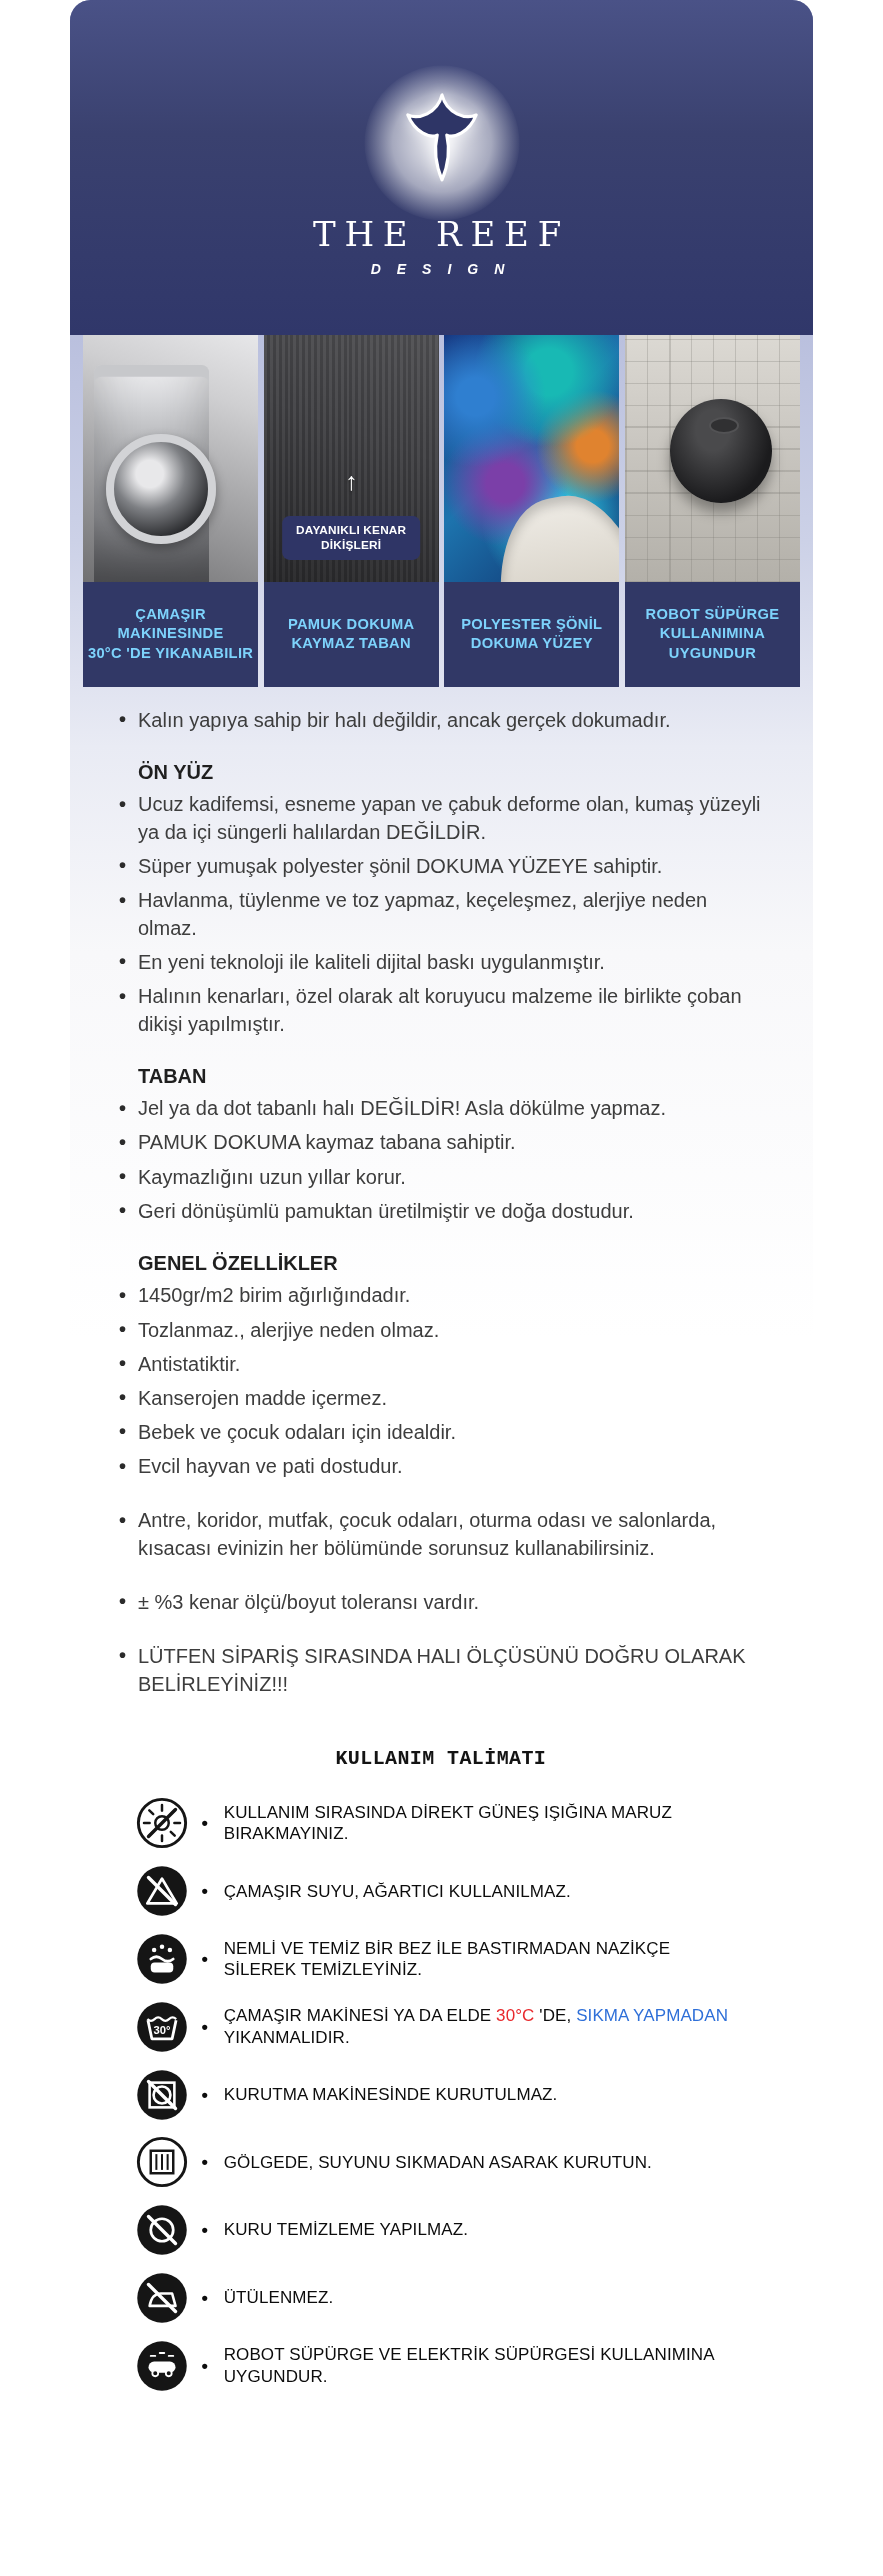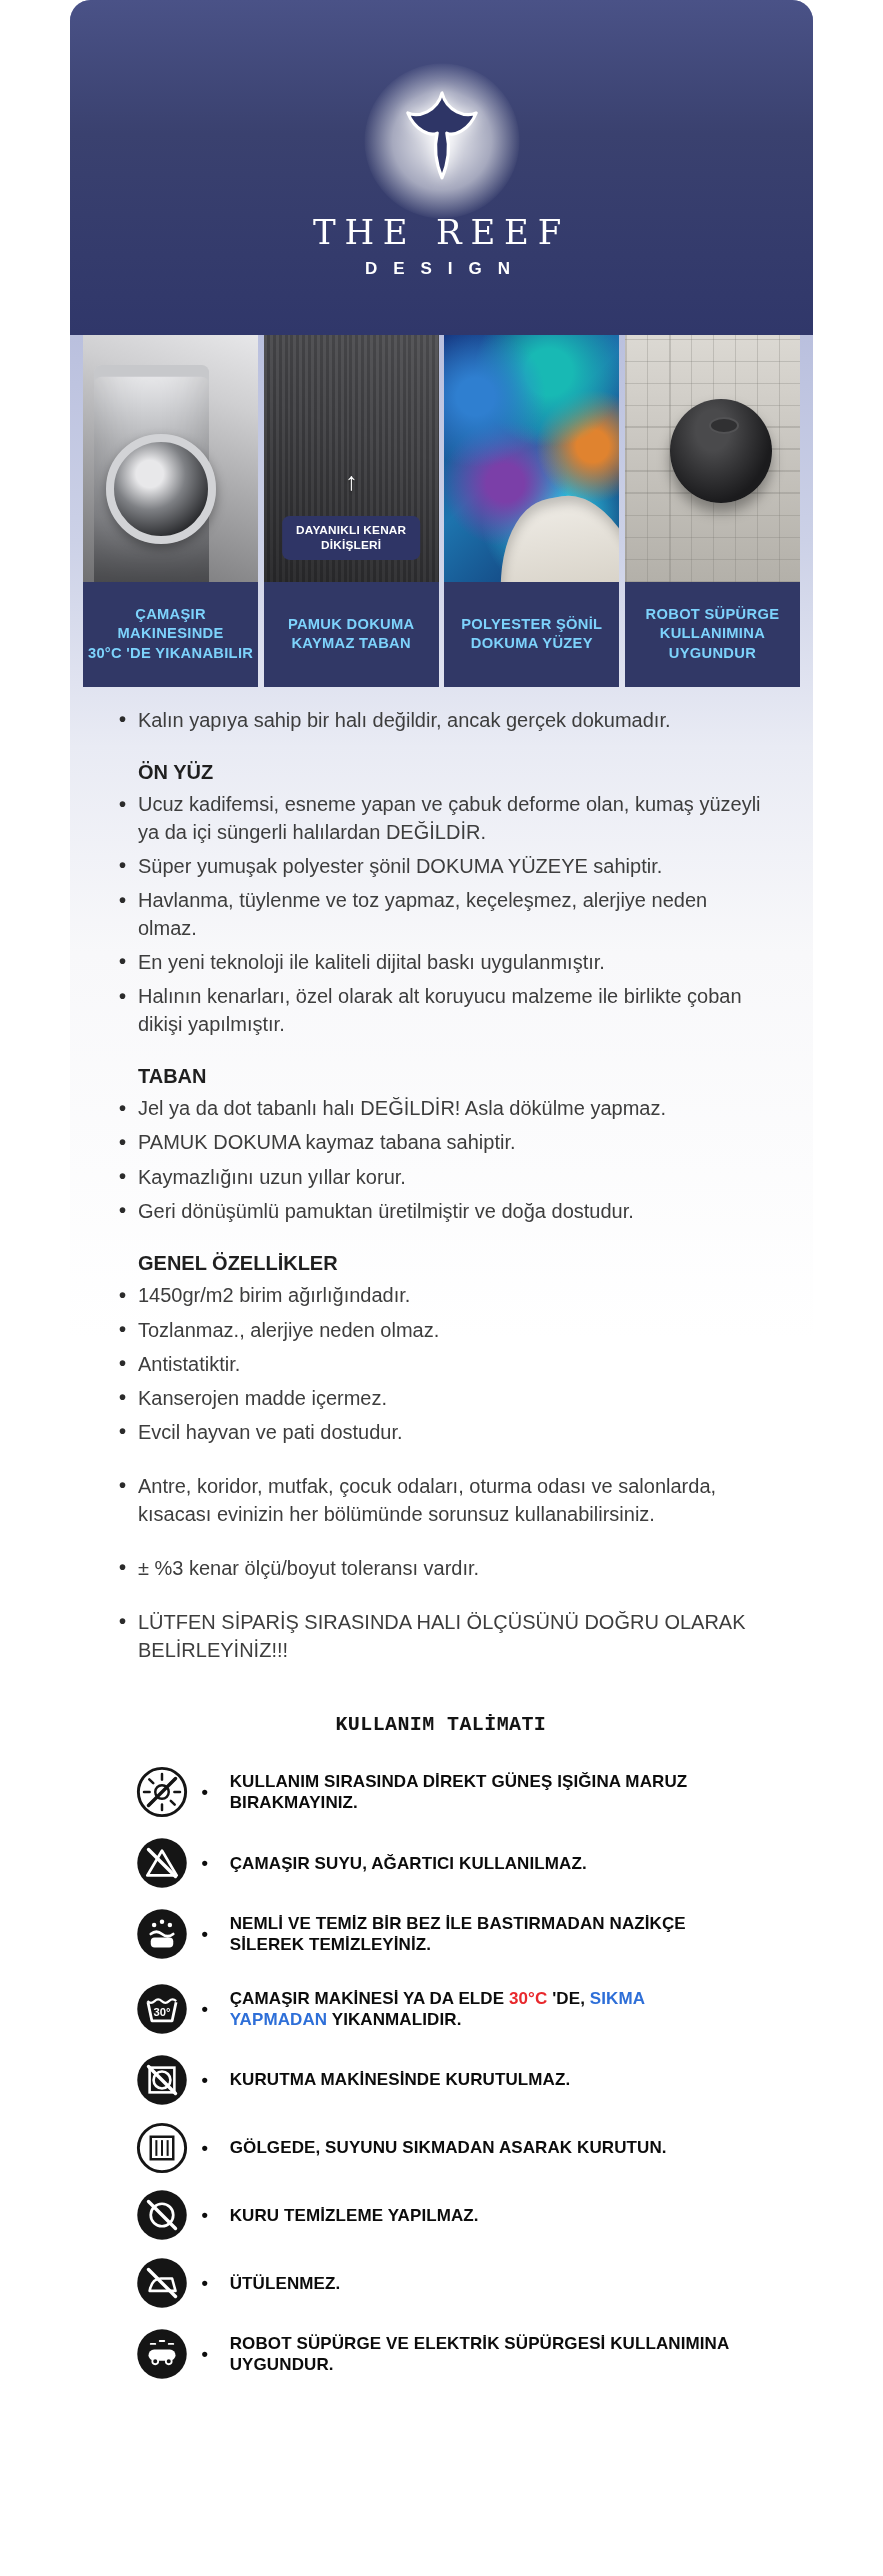--- a/index.html
+++ b/index.html
@@ -13,21 +13,21 @@
   .hero{
     height:335px;display:flex;flex-direction:column;align-items:center;justify-content:center;
     background:linear-gradient(180deg,#4a5287 0%,#3a416f 40%,#30376a 100%);
     position:relative;
   }
   .logo-wrap{position:relative;width:177px;height:155px;display:flex;align-items:center;justify-content:center;}
   .logo-glow{position:absolute;left:50%;top:55%;transform:translate(-50%,-50%);width:155px;height:155px;border-radius:50%;
     background:radial-gradient(circle,rgba(255,255,255,0.95) 0%,rgba(255,255,255,0.55) 45%,rgba(255,255,255,0) 72%);}
   .logo-svg{position:relative;filter:drop-shadow(0 0 7.4px rgba(255,255,255,0.8));}
   .brand1{color:#ffffff;font-family:"DejaVu Serif",serif;font-size:34px;letter-spacing:8.8px;margin-top:1.5px;}
-  .brand2{color:#ffffff;font-size:17px;font-weight:bold;letter-spacing:16px;margin-top:7px;text-indent:8px;}
+  .brand2{color:#ffffff;font-size:14px;font-weight:bold;letter-spacing:16px;margin-top:7px;text-indent:8px;font-style:italic;}
   
   .tiles{display:flex;gap:5.9px;padding:0 13.2px;}
   .tile{flex:1;margin:0;display:flex;flex-direction:column;}
   .photo{height:247px;position:relative;overflow:hidden;background:#888;}
   .caption{background:#313866;color:#7dd3fc;min-height:90px;display:flex;flex-direction:column;
     align-items:center;justify-content:center;text-align:center;font-weight:bold;font-size:14.7px;
     line-height:1.35;letter-spacing:0.3px;padding:7.4px 4.4px;}
   
   .photo-washing-machine{background:linear-gradient(200deg,#e7e7e9 0%,#cfcfd1 25%,#a8a8aa 55%,#707072 100%);}
   .photo-washing-machine::before{content:"";position:absolute;left:6%;top:12%;width:66%;height:88%;
@@ -70,21 +70,21 @@
   .text-section{margin-top:26.5px;}
   .section-title{font-size:20px;font-weight:bold;color:#1f1f1f;margin:0 0 7.4px 22px;}
   
   .care{margin-top:49px;padding:0 19px 0 17.7px;}
   .care-title{text-align:center;font-size:20px;font-weight:bold;color:#141414;margin:0 0 25px 0;letter-spacing:0.4px;font-family:Liberation Mono, monospace;}
   .care-row{display:flex;align-items:center;gap:11.8px;margin-bottom:11.8px;}
   .care-icon{width:56px;height:56px;flex:0 0 56px;display:flex;align-items:center;justify-content:center;}
   .care-icon svg{display:block;}
   .care-dot{font-size:18.4px;font-weight:bold;color:#0c0c0c;flex:0 0 auto;}
   .care-dot::before{content:"•";}
-  .care-text{margin:10px;font-size:17px;font-weight:bold;line-height:1.25;letter-spacing:0.1px;flex:1;}
+  .care-text{margin:4px;font-size:17px;font-weight:normal;line-height:1.25;letter-spacing:0.1px;flex:1;}
 </style>
 </head>
 <body>
 
 <div class="page">
 
   <header class="hero">
     <div class="logo-wrap">
       <div class="logo-glow"></div>
       <svg class="logo-svg" viewBox="0 0 100 100" width="118" height="118">
@@ -158,20 +158,21 @@
           </ul>
   </section>
 
   <section class="text-section">
     <h4 class="section-title">GENEL ÖZELLİKLER</h4>
     <ul class="bullets">
             <li>1450gr/m2 birim ağırlığındadır.</li>
             <li>Tozlanmaz., alerjiye neden olmaz.</li>
             <li>Antistatiktir.</li>
             <li>Kanserojen madde içermez.</li>
+            <li>Bebek ve çocuk odaları için idealdir.</li>
             <li>Evcil hayvan ve pati dostudur.</li>
           </ul>
   </section>
 
   <section class="text-section">
 
     <ul class="bullets">
             <li>Antre, koridor, mutfak, çocuk odaları, oturma odası ve salonlarda, kısacası evinizin her bölümünde sorunsuz kullanabilirsiniz.</li>
           </ul>
   </section>

